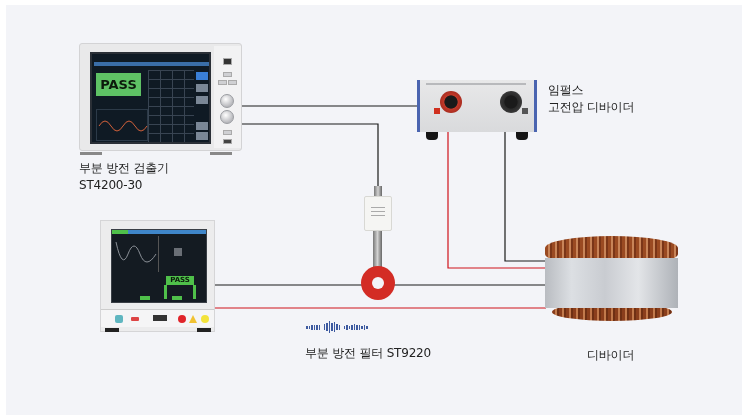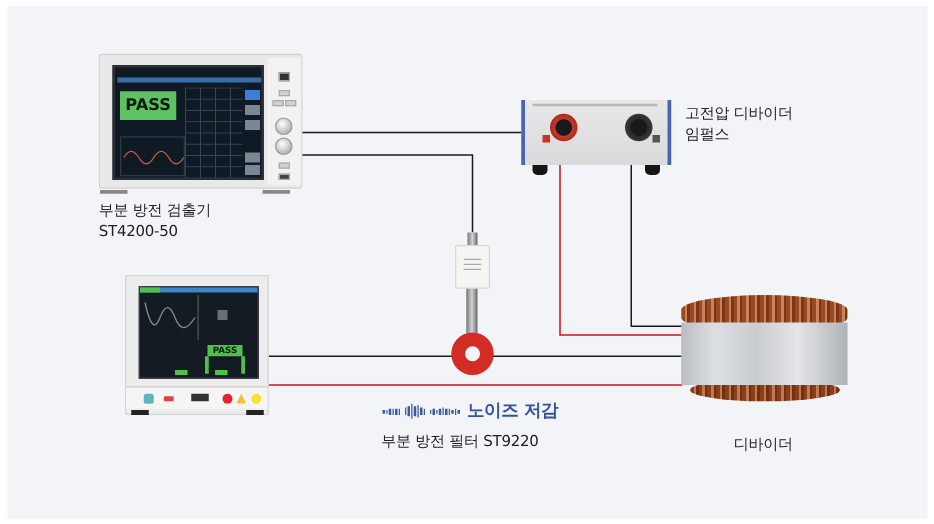--- a/index.html
+++ b/index.html
@@ -99,35 +99,35 @@
     <div class="knob" style="left:6px;top:48px"></div>
     <div class="knob" style="left:6px;top:64px"></div>
     <div class="smallkey" style="left:9px;top:84px"></div>
     <div class="smallkey" style="left:9px;top:93px;background:#444"></div>
   </div>
   <div class="foot" style="left:0;top:108px;width:22px"></div>
   <div class="foot" style="left:130px;top:108px;width:22px"></div>
 </div>
 <div class="label" style="left:79px;top:160px">
   <div>부분 방전 검출기</div>
-  <div>ST4200-50</div>
+  <div>ST4200-30</div>
 </div>
 
 <div class="abs dev1005">
   <div class="abs" style="left:6px;top:3px;width:100px;height:2px;background:#b8b9bc"></div>
   <div class="terminal red"></div>
   <div class="terminal black"></div>
   <div class="abs" style="left:14px;top:28px;width:6px;height:6px;background:#d0301f"></div>
   <div class="abs" style="left:102px;top:28px;width:6px;height:6px;background:#555"></div>
   <div class="tfoot" style="left:6px"></div>
   <div class="tfoot" style="left:96px"></div>
 </div>
 <div class="label" style="left:548px;top:82px">
+  <div>임펄스</div>
   <div>고전압 디바이더</div>
-  <div>임펄스</div>
 </div>
 
 <div class="abs dev4030">
   <div class="screen">
     <div class="abs" style="left:0;top:0;width:94px;height:4px;background:#3f86c9"></div>
     <div class="abs" style="left:0;top:0;width:16px;height:4px;background:#4fc04a"></div>
     <svg class="abs" style="left:2px;top:6px" width="44" height="36">
         <path d="M2 6 Q8 34 14 18 T26 18 T42 18" stroke="#8a8f96" stroke-width="1" fill="none"></path>
       </svg>
     <div class="abs" style="left:46px;top:6px;width:1px;height:36px;background:#555"></div>
@@ -191,17 +191,16 @@
       <span style="height:5px"></span>
       <span style="height:3px"></span>
       <span style="height:5px"></span>
       <span style="height:6px"></span>
       <span style="height:5px"></span>
       <span style="height:5px"></span>
       <span style="height:3px"></span>
       <span style="height:5px"></span>
       <span style="height:3px"></span>
   </div>
-  <span class="title">노이즈 저감</span>
 </div>
 <div class="label" style="left:305px;top:345px">
   <div>부분 방전 필터 ST9220</div>
 </div>
 
 </body></html>

